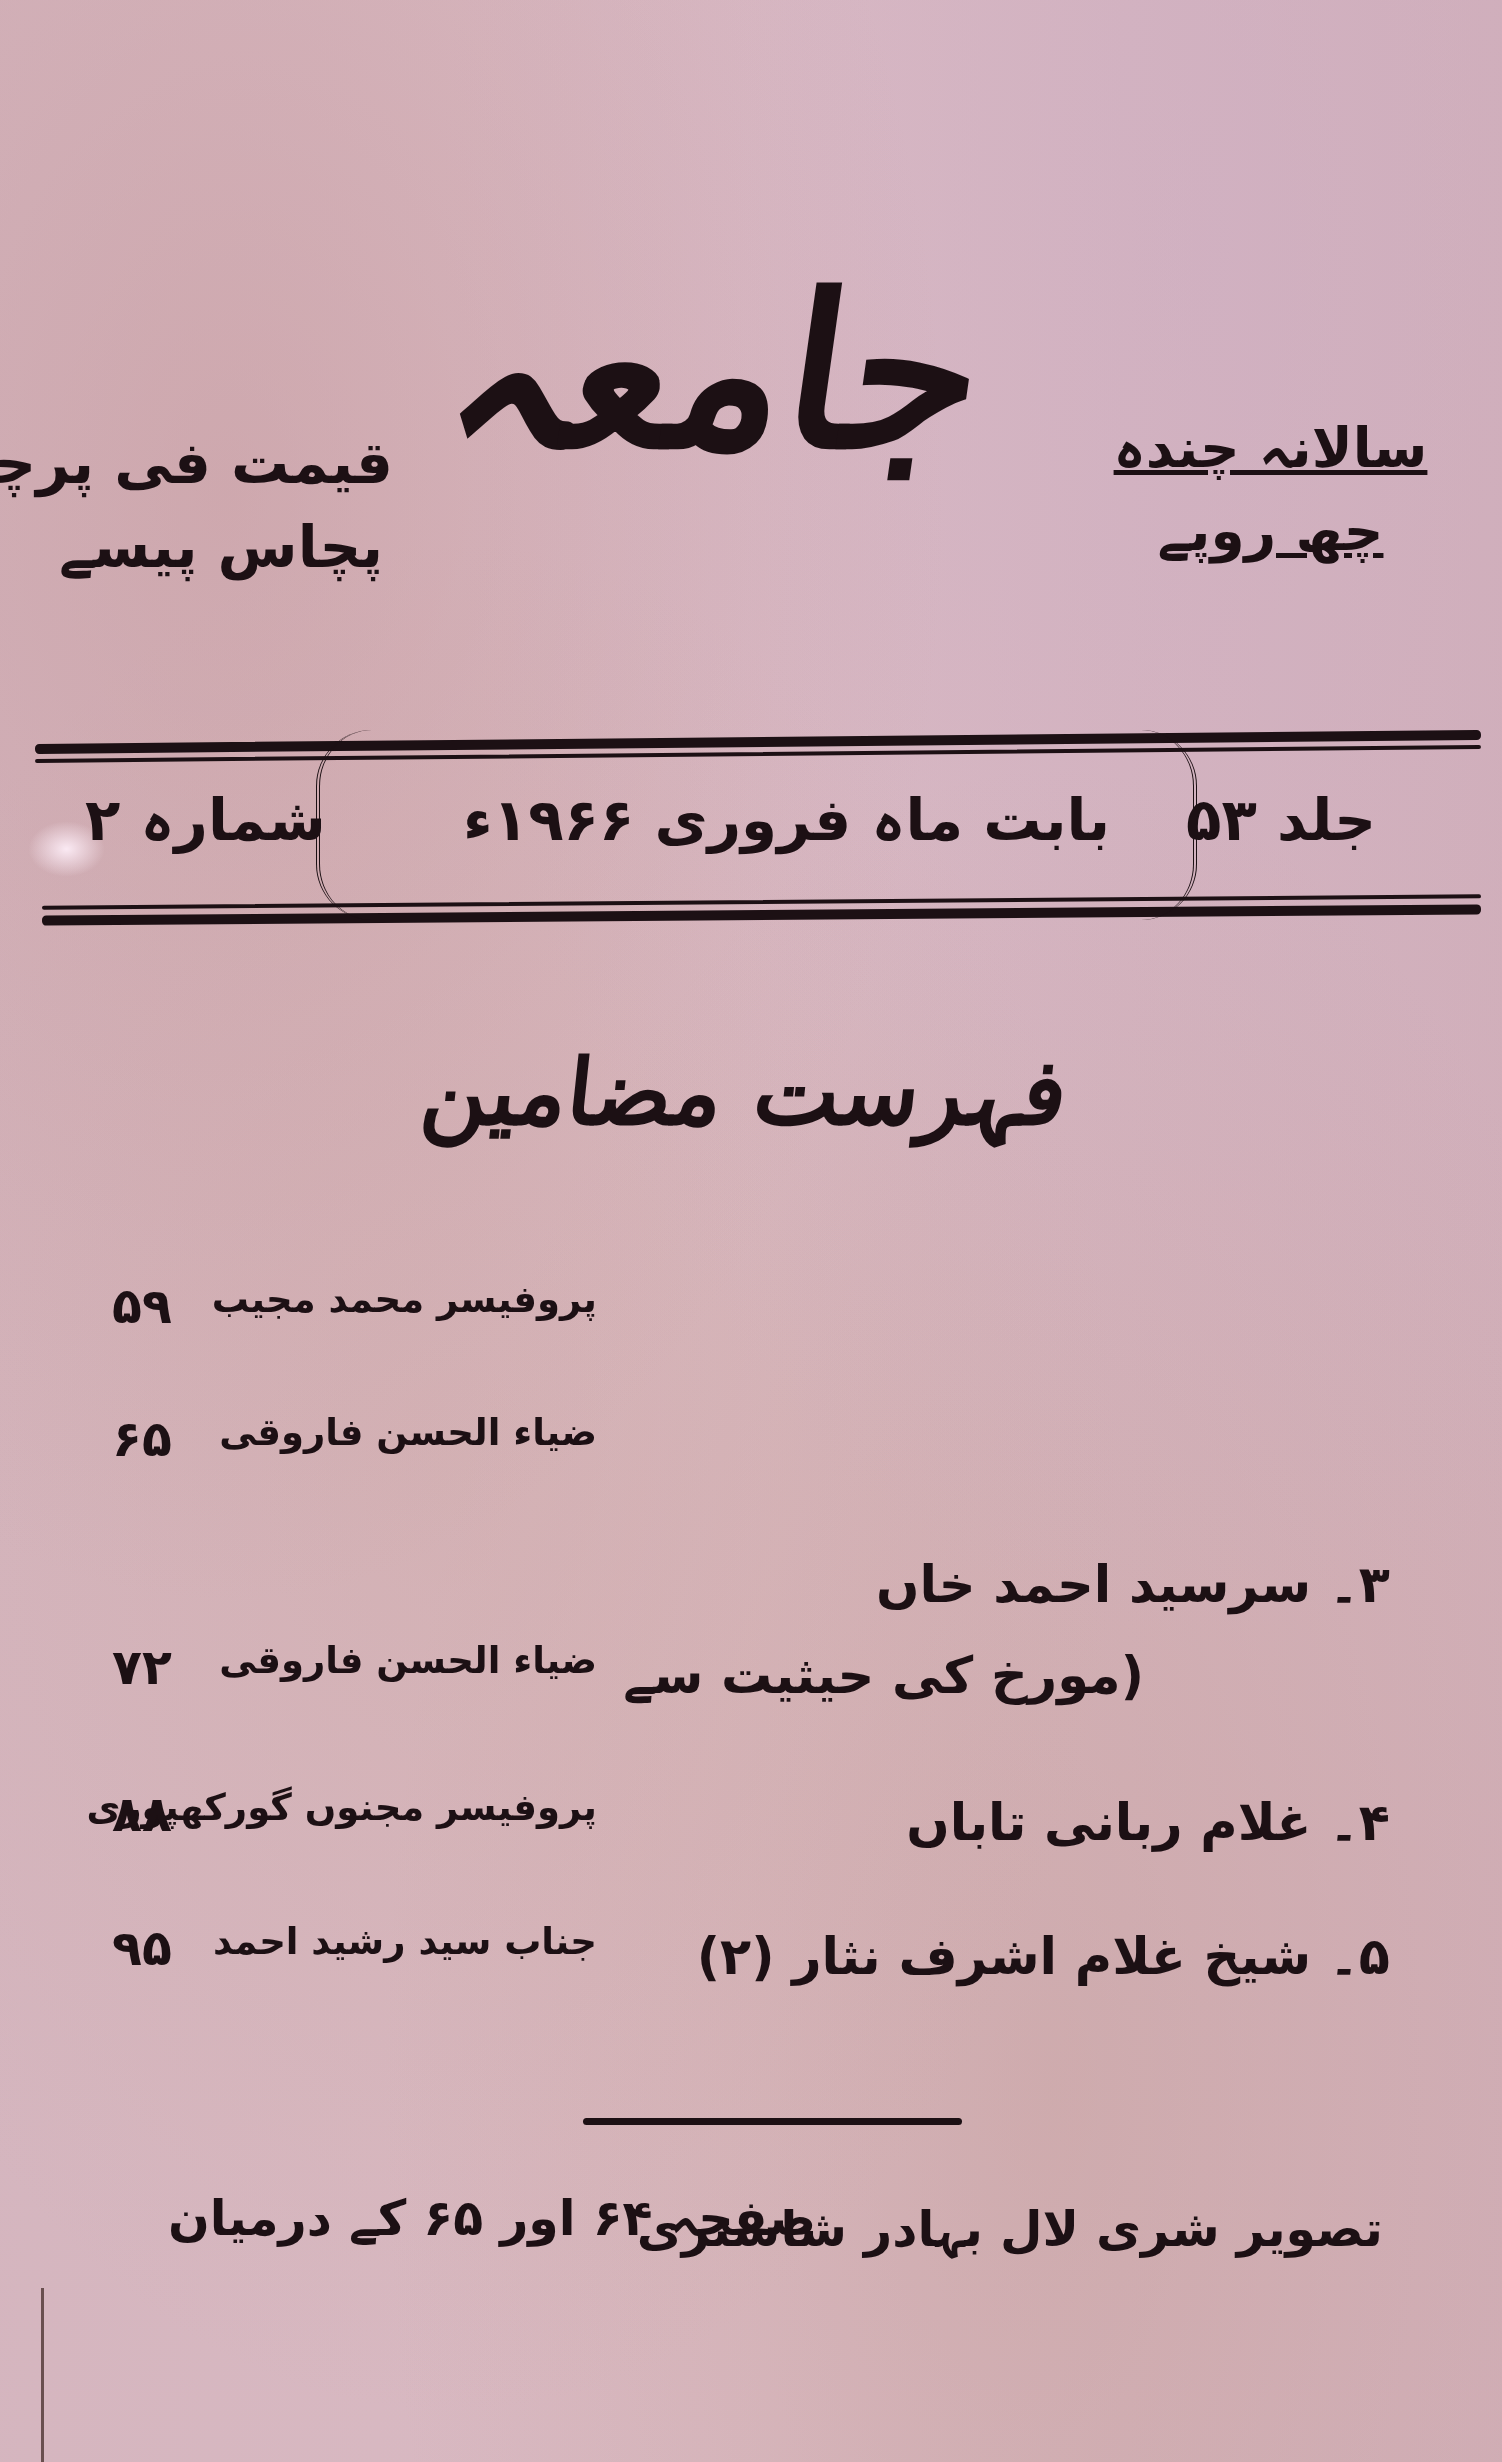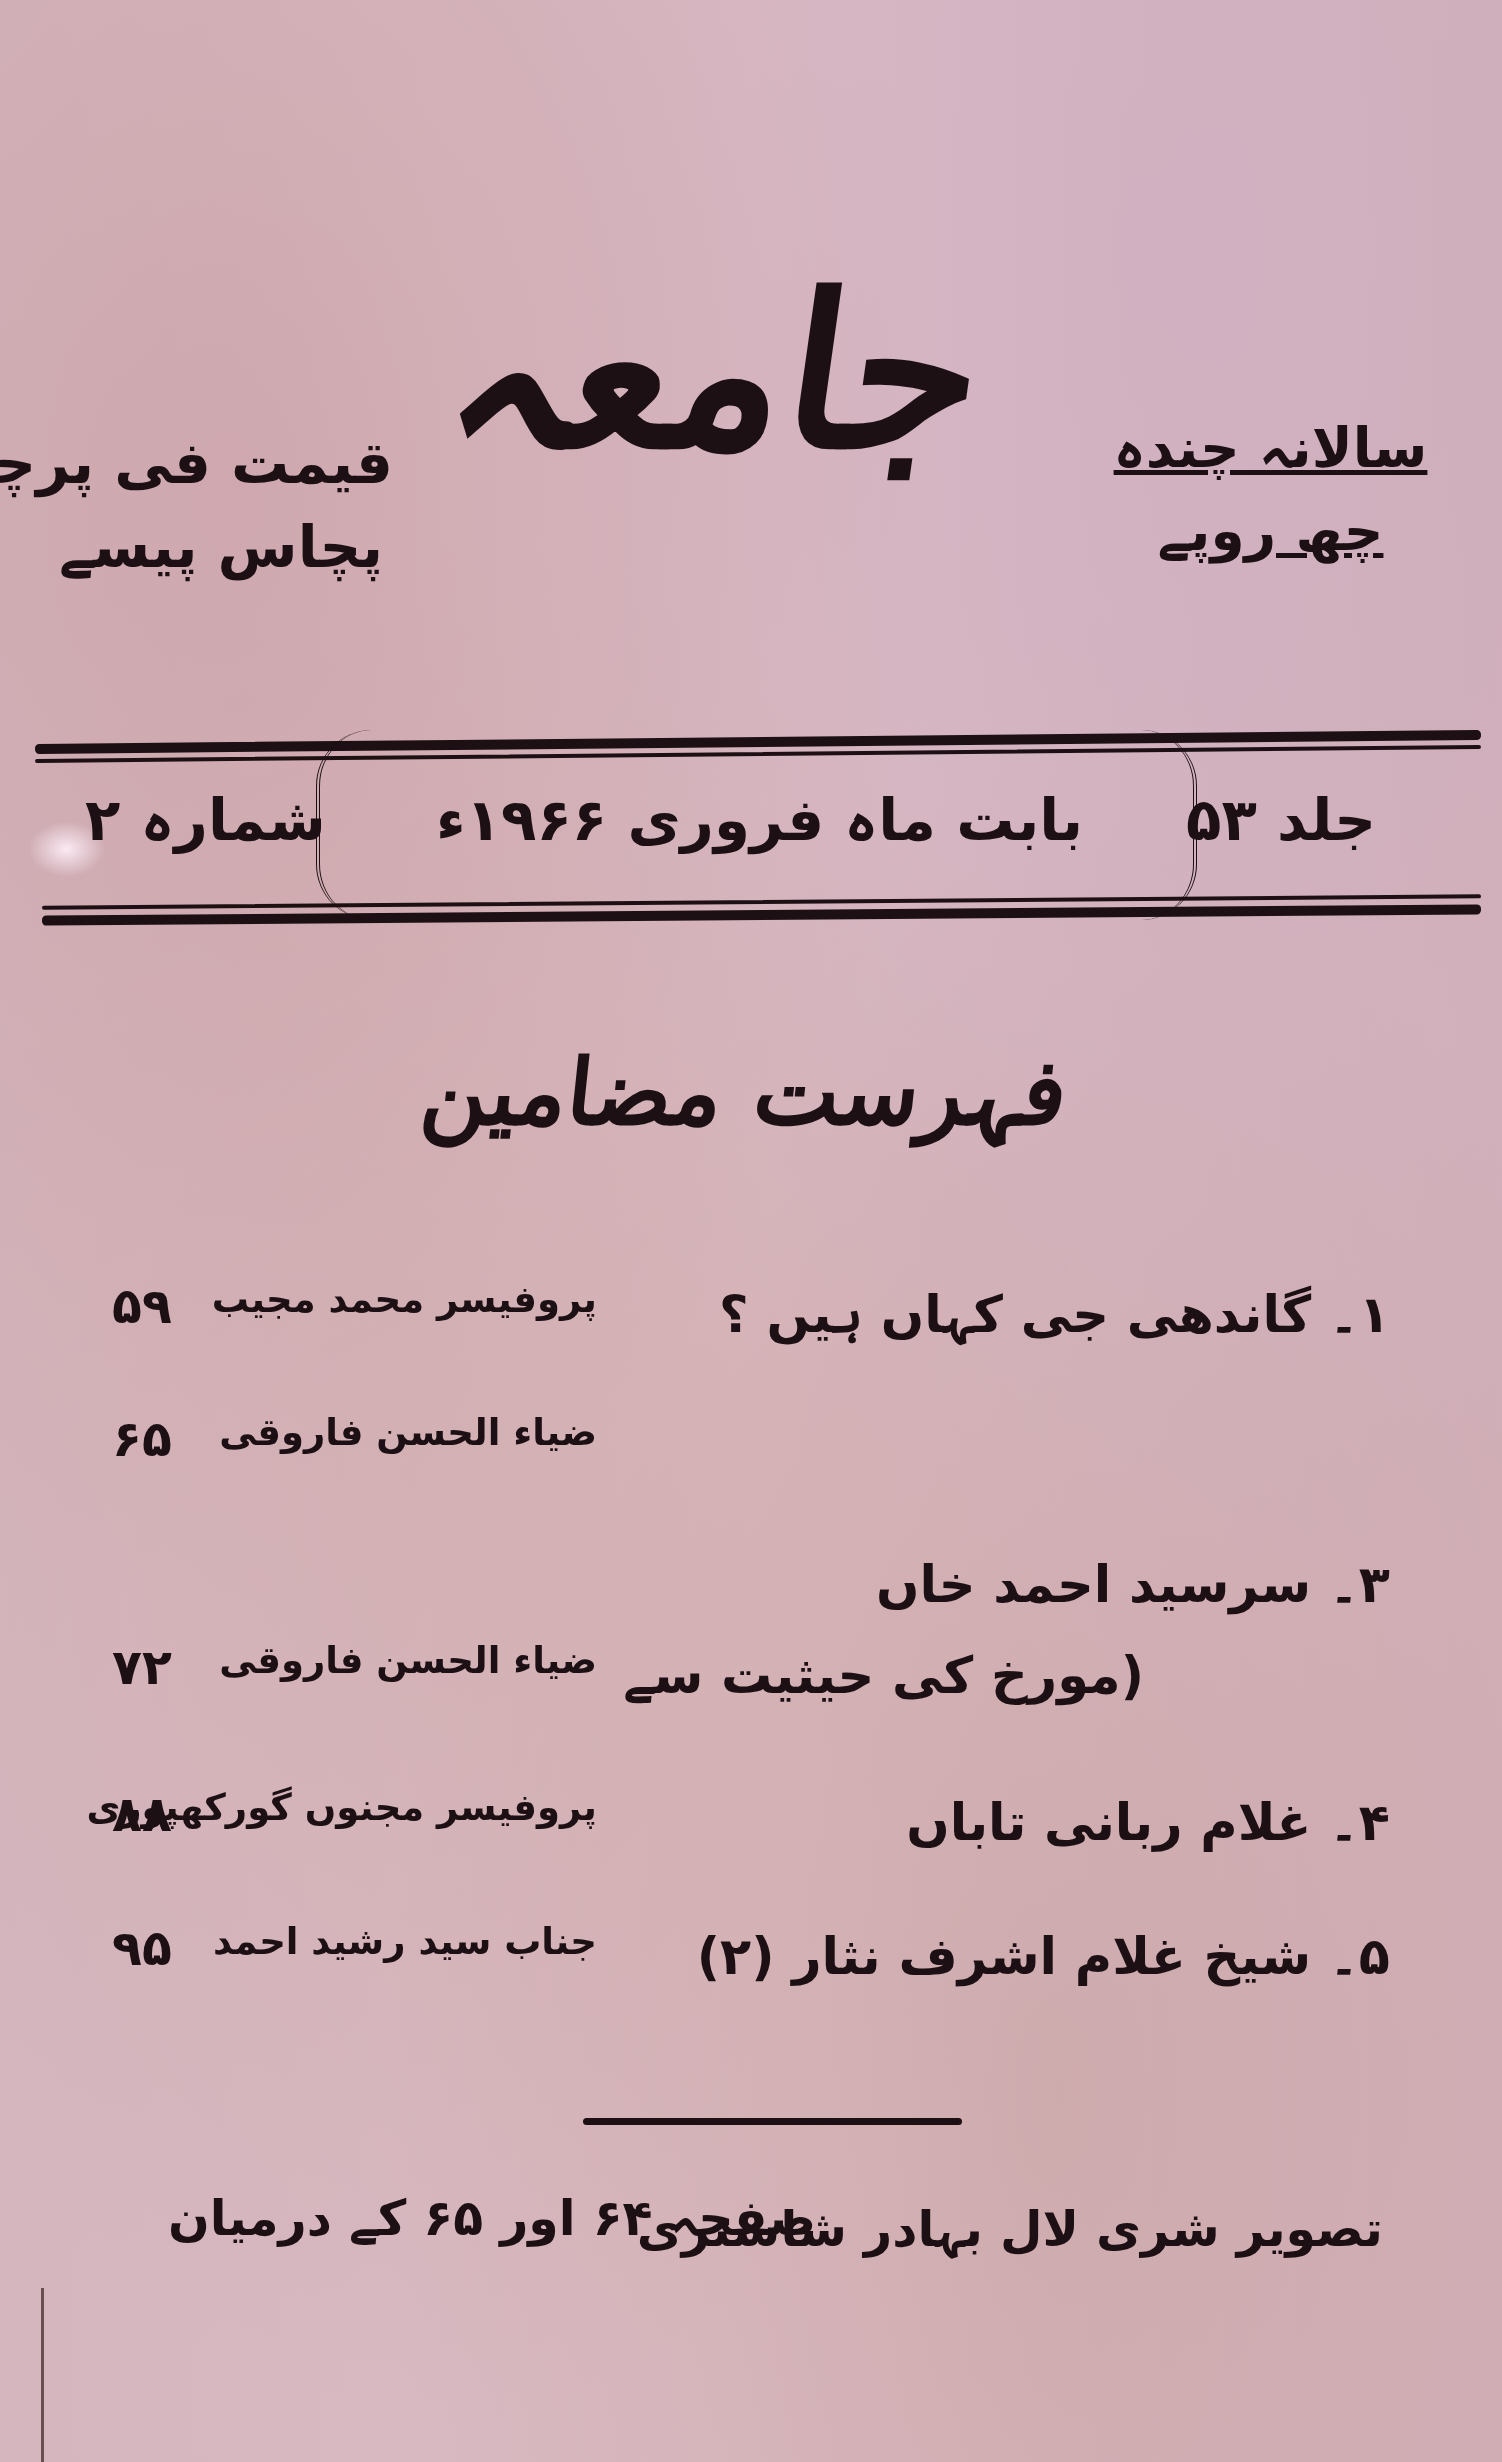--- a/index.html
+++ b/index.html
@@ -84,21 +84,21 @@
       border-left: none;
       border-radius: 0 56px 56px 0;
     }
     .issue-row {
       font-size: 58px;
       top: 786px;
       margin-left: 8px;
     }
     .vol { right: 126px; }
     .num { left: 77px; }
-    .date { left: 428px; width: 674px; text-align: left; }
+    .date { left: 428px; width: 674px; text-align: right; }
     .toc-heading {
       left: 435px;
       top: 1039px;
       width: 632px;
       text-align: center;
       font-size: 91px;
       font-family: "DejaVu Serif", serif;
       transform: skewX(-6deg);
     }
     .toc-row { position: absolute; left: 0; width: 1502px; height: 105px; }
@@ -179,21 +179,20 @@
 <div class="bracket left"></div>
 <div class="bracket right"></div>
 
 <div class="ur issue-row vol">جلد ۵۳</div>
 <div class="ur issue-row date">بابت ماہ فروری ۱۹۶۶ء</div>
 <div class="ur issue-row num">شمارہ ۲</div>
 
 <div class="ur toc-heading">فہرست مضامین</div>
 
 <div class="toc-row" style="top:1278px;">
-  <div class="ur toc-title">۱۔ گاندھی جی کہاں ہیں ؟</div>
   <div class="ur toc-author">پروفیسر محمد مجیب</div>
   <div class="ur toc-page">۵۹</div>
 </div>
 
 <div class="toc-row" style="top:1411px;">
   <div class="ur toc-author">ضیاء الحسن فاروقی</div>
   <div class="ur toc-page">۶۵</div>
 </div>
 
 <div class="toc-row" style="top:1548px; height:183px;">

